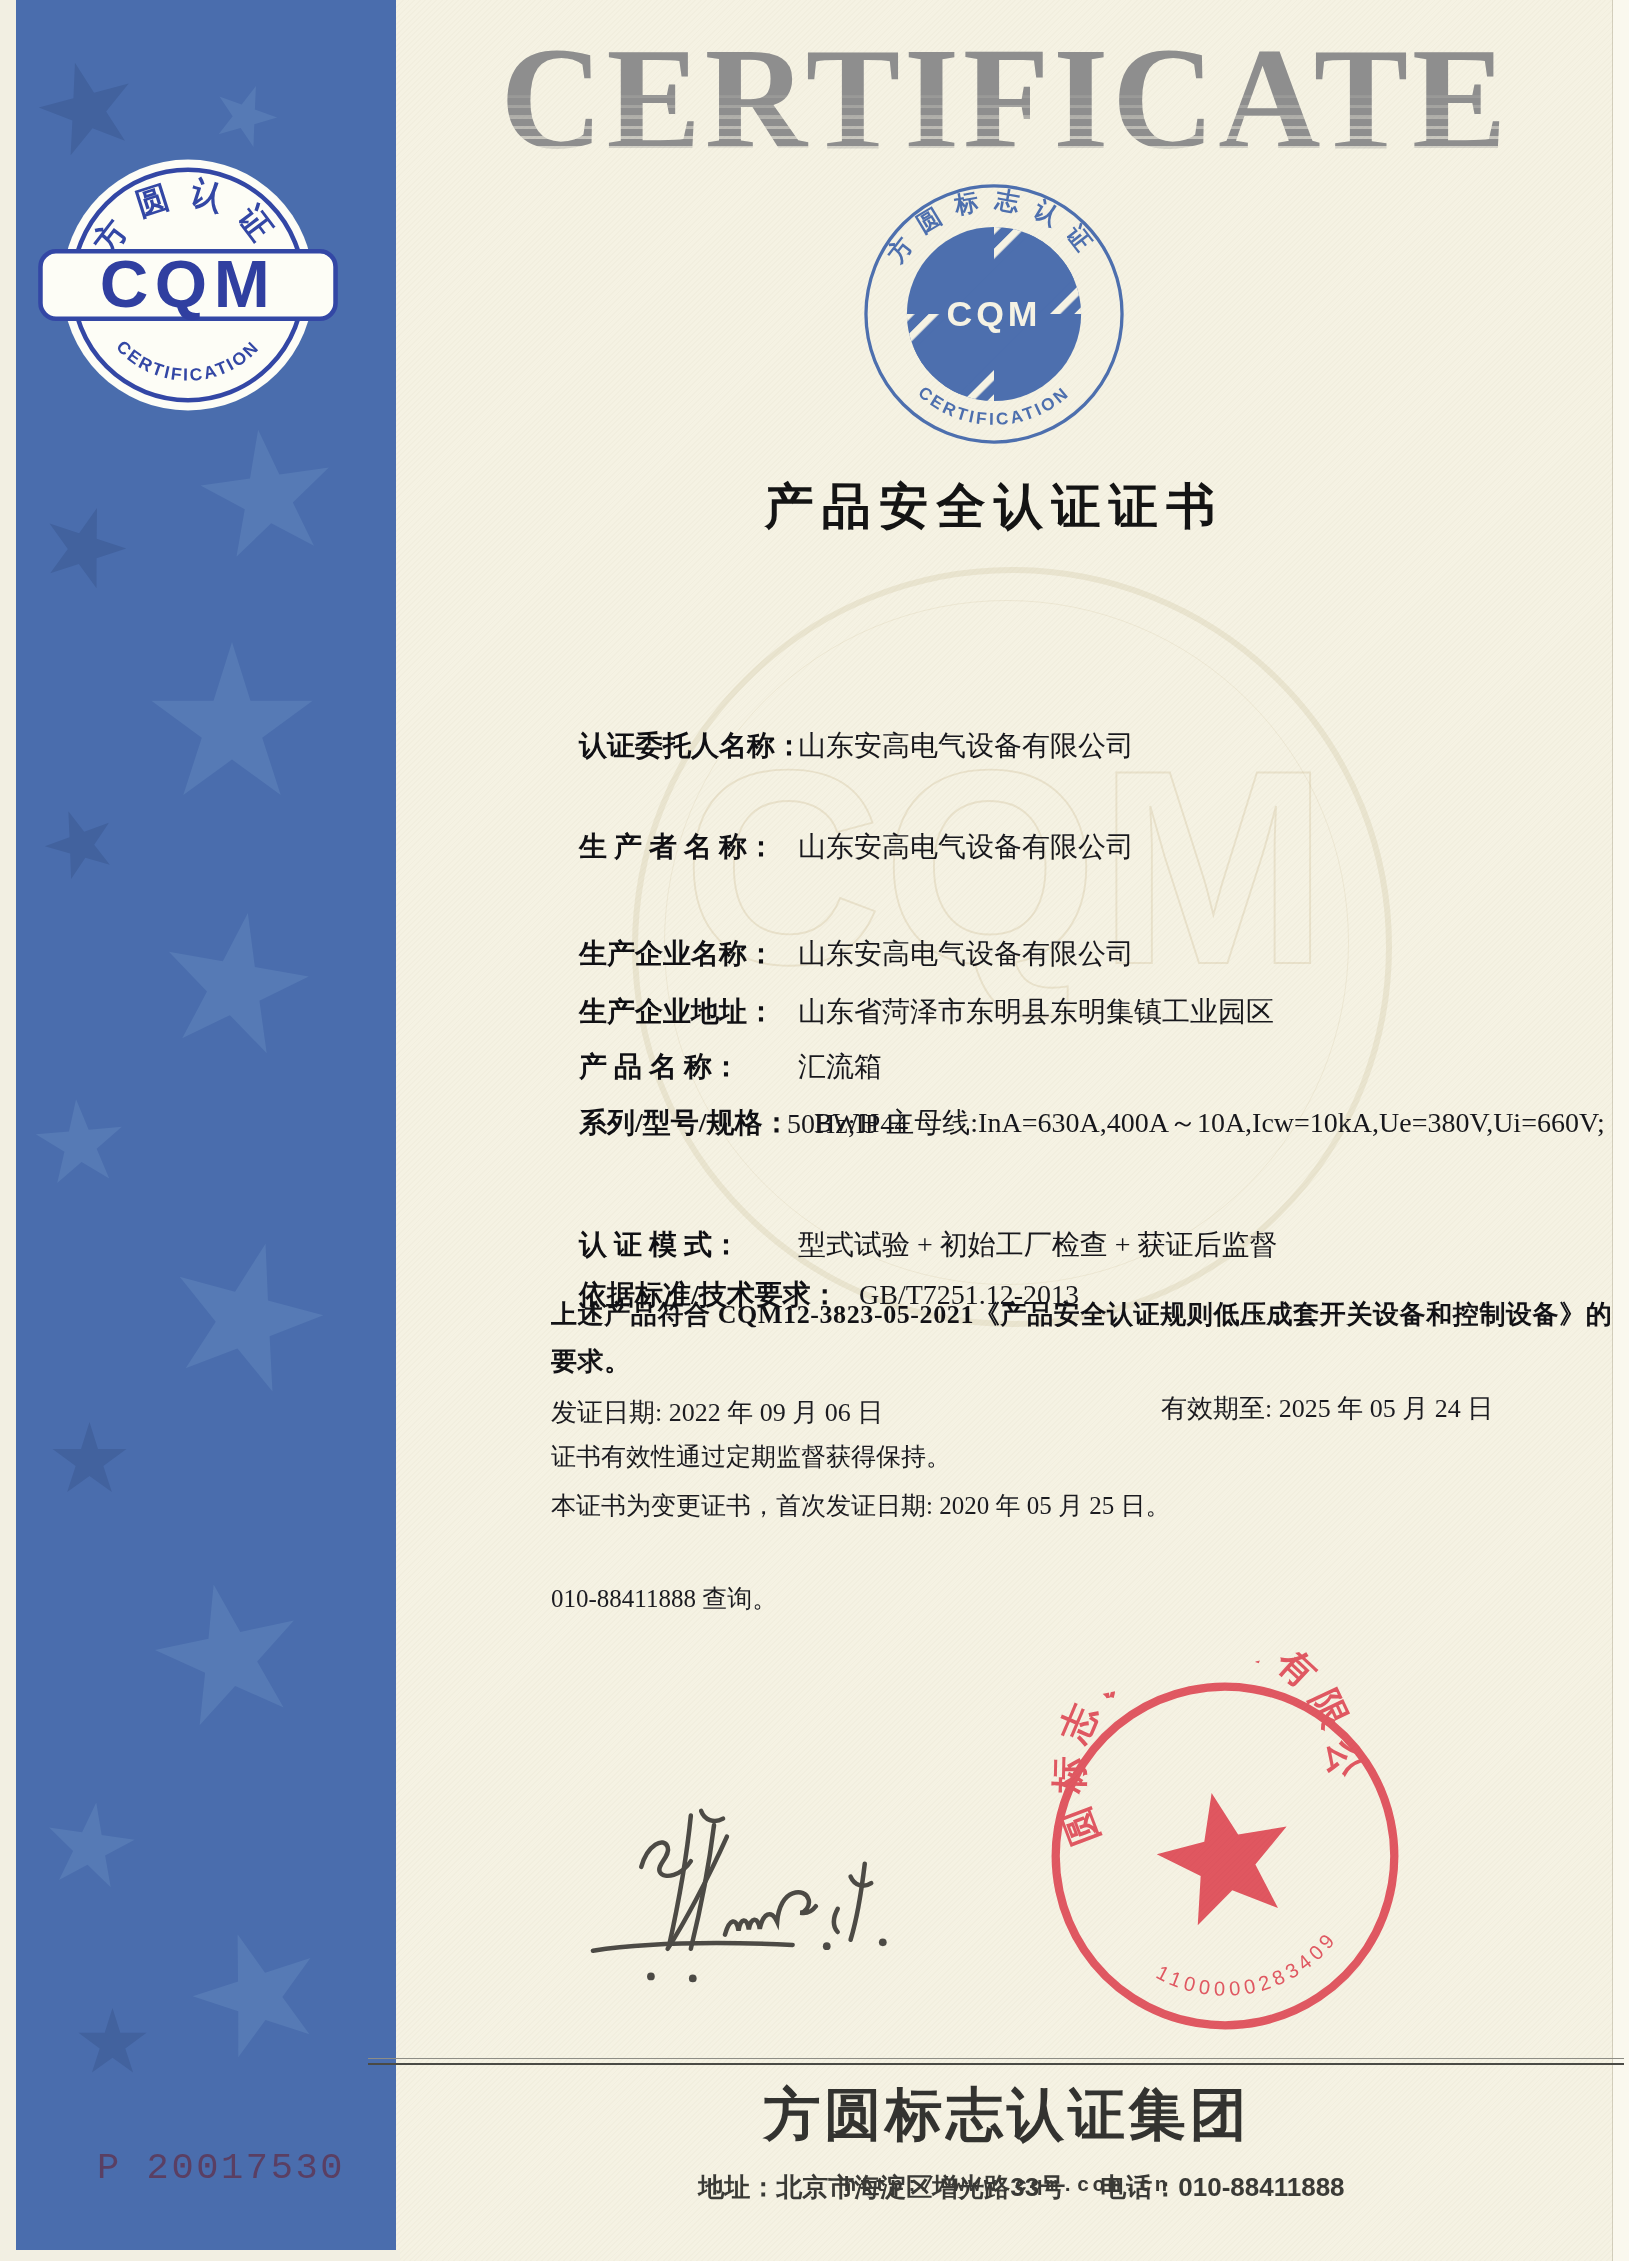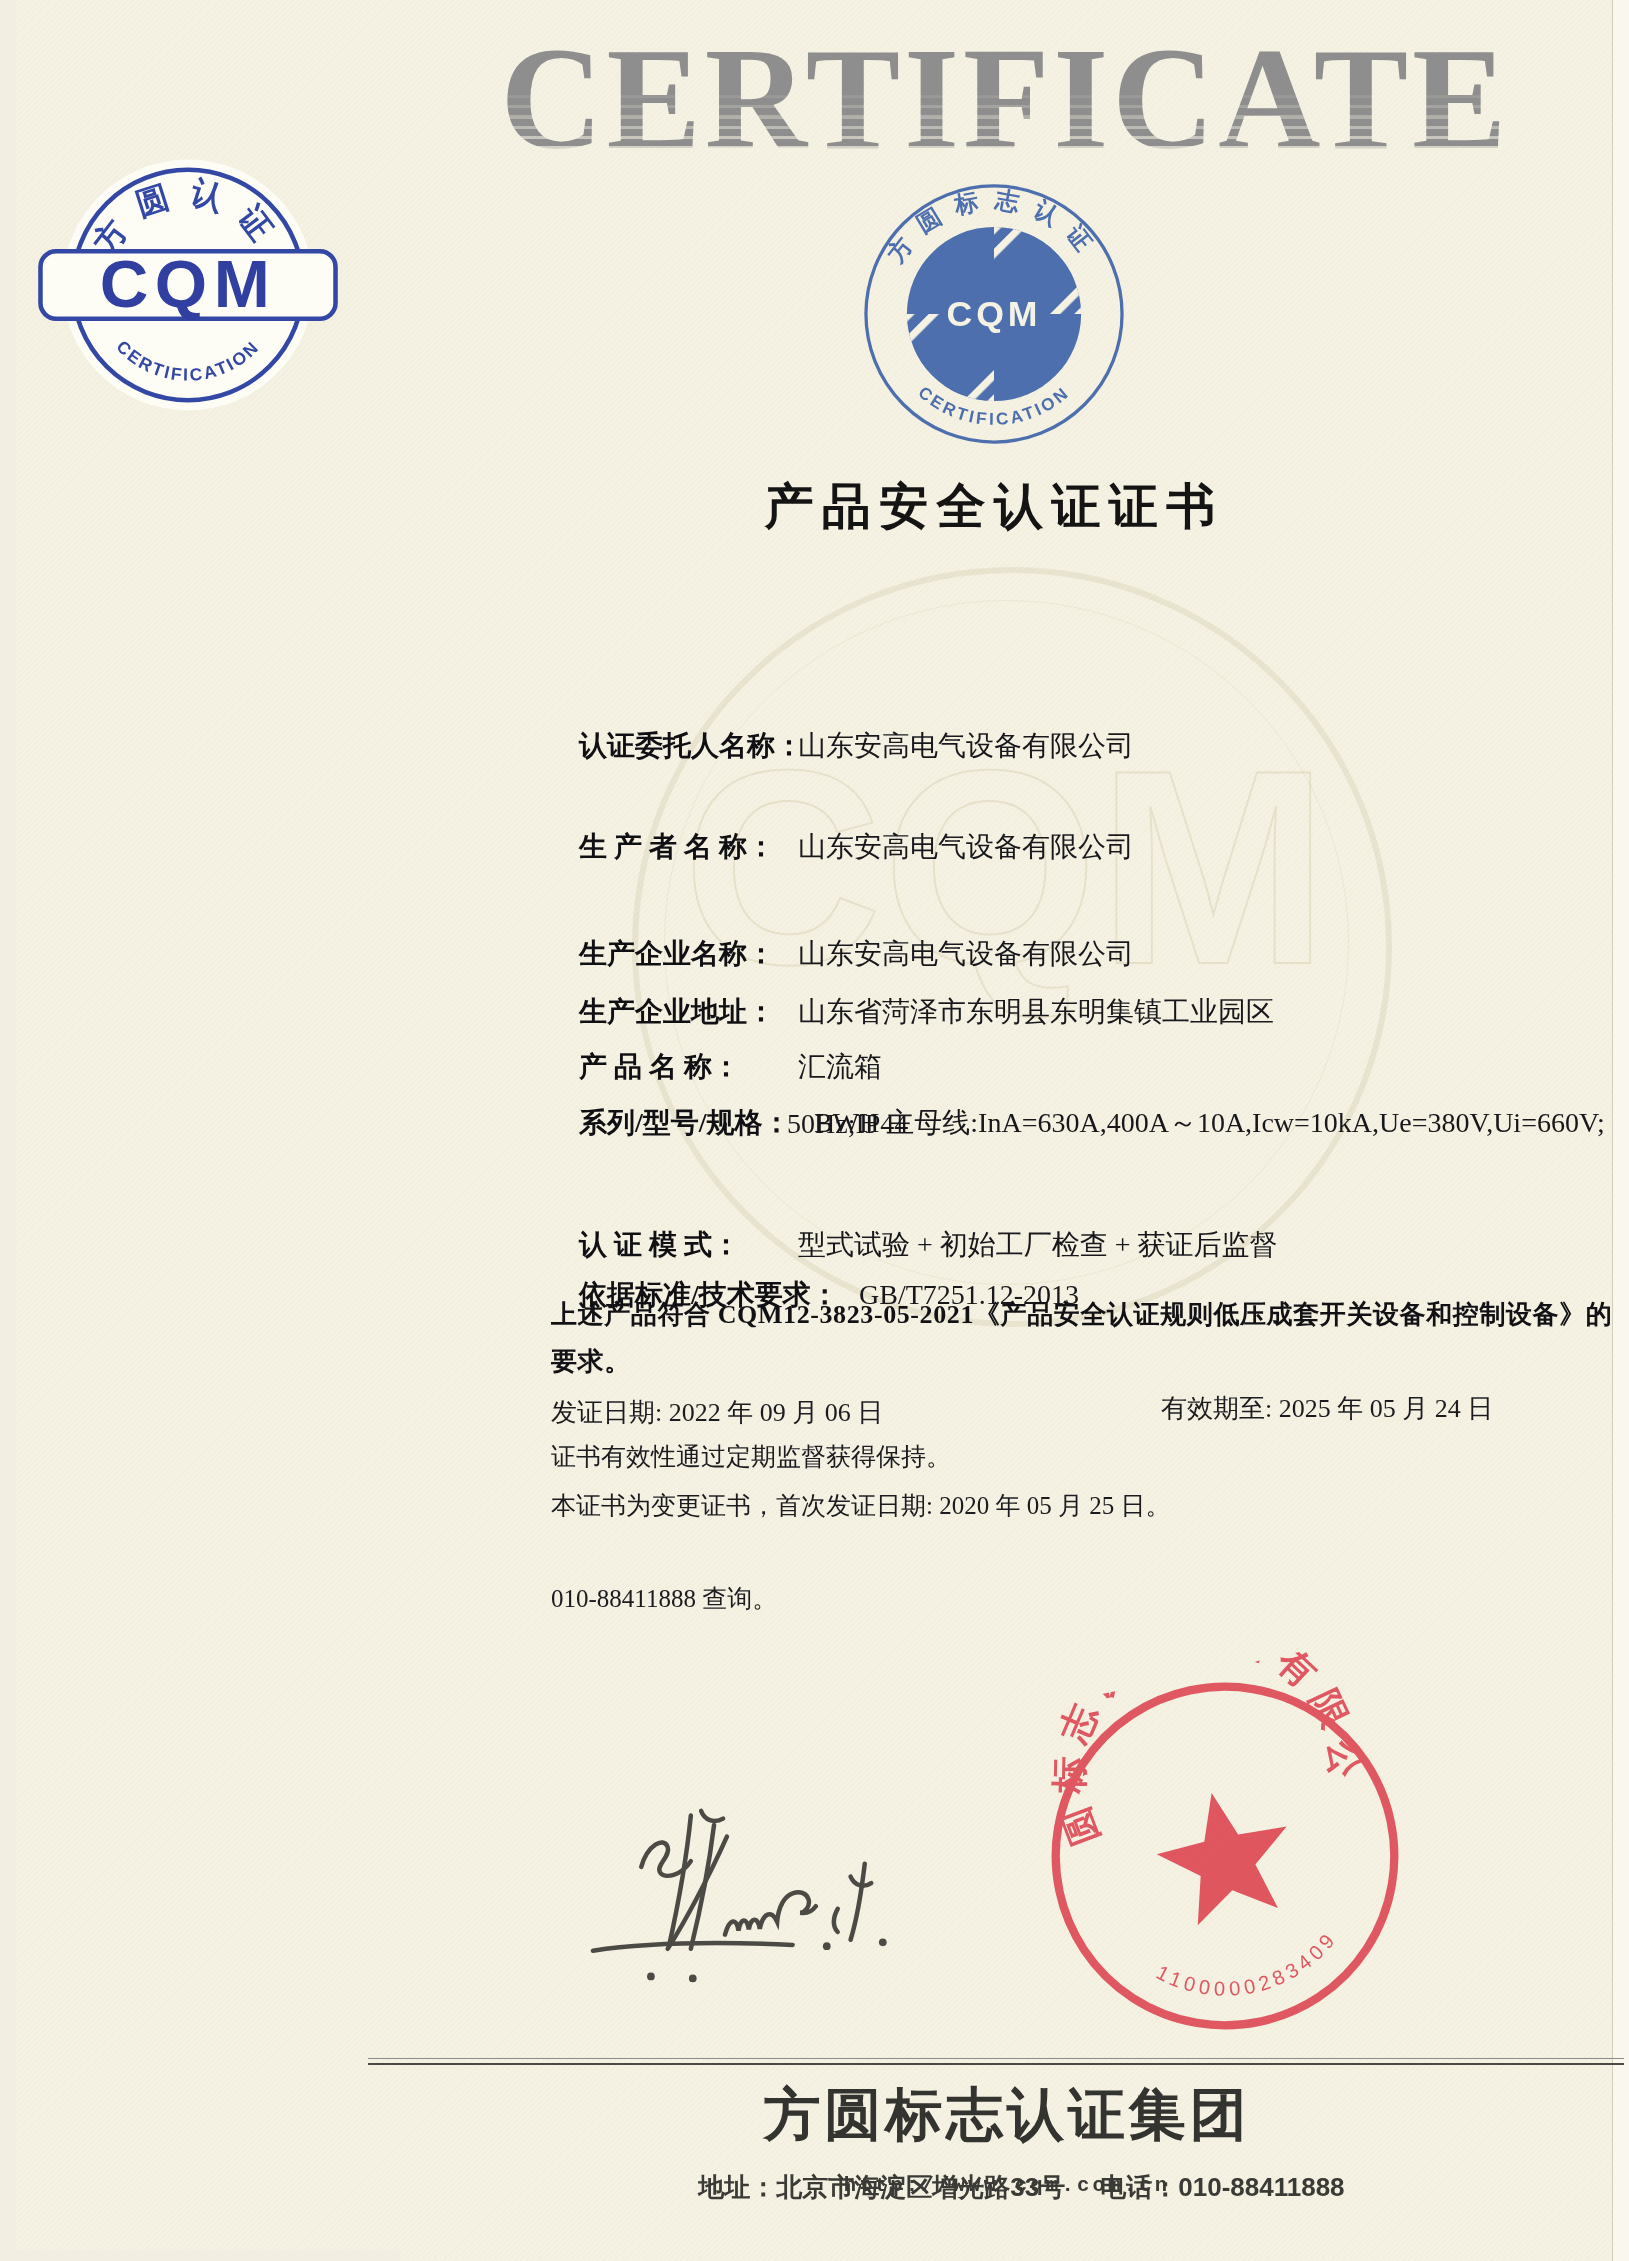--- a/index.html
+++ b/index.html
@@ -93,20 +93,37 @@
 </style>
 </head>
 <body>
 
 <div id="page">
 
   <div class="edge-strip"></div>
   <div class="right-paper"></div>
   <div class="right-edge"></div>
 
+  <div class="sidebar">
+    <div class="star dark" style="left:22.6px;top:61px;width:97px;height:97px;transform:rotate(-15deg);"></div>
+    <div class="star light" style="left:197px;top:84px;width:64px;height:64px;transform:rotate(20deg);"></div>
+    <div class="star light" style="left:184px;top:429px;width:135px;height:135px;transform:rotate(-8deg);"></div>
+    <div class="star dark" style="left:26px;top:506px;width:84px;height:84px;transform:rotate(18deg);"></div>
+    <div class="star light" style="left:132px;top:642px;width:168px;height:168px;"></div>
+    <div class="star dark" style="left:29px;top:809px;width:71px;height:71px;transform:rotate(-20deg);"></div>
+    <div class="star light" style="left:145px;top:912px;width:148px;height:148px;transform:rotate(10deg);"></div>
+    <div class="star light" style="left:19.3px;top:1099px;width:90px;height:90px;transform:rotate(-5deg);"></div>
+    <div class="star light" style="left:152px;top:1241px;width:155px;height:155px;transform:rotate(15deg);"></div>
+    <div class="star dark" style="left:35px;top:1422px;width:77px;height:77px;"></div>
+    <div class="star light" style="left:139px;top:1583px;width:148px;height:148px;transform:rotate(-12deg);"></div>
+    <div class="star light" style="left:29px;top:1802px;width:90px;height:90px;transform:rotate(8deg);"></div>
+    <div class="star light" style="left:177px;top:1931px;width:129px;height:129px;transform:rotate(-18deg);"></div>
+    <div class="star dark" style="left:61px;top:2008px;width:71px;height:71px;"></div>
+    <div class="sidebar-serial">P 20017530</div>
+  </div>
   <div class="bottom-paper"></div>
 
   <svg class="cqm-left-logo" viewBox="-18 -2 236 204">
     <circle cx="100" cy="100" r="97" fill="#fdfdf6"></circle>
     <circle cx="100" cy="100" r="89" fill="none" stroke="#3347a5" stroke-width="3.5"></circle>
     <path id="lgTop" d="M 46.3,69 A 62,62 0 0 1 153.7,69" fill="none"></path>
     <text font-family="Liberation Sans, DejaVu Sans, sans-serif" font-size="25" font-weight="700" fill="#3347a5" letter-spacing="13">
       <textPath href="#lgTop" startOffset="50%" text-anchor="middle">方圆认证</textPath>
     </text>
     <rect x="-14" y="74" width="228" height="52" rx="12" fill="#fdfdf6" stroke="#3347a5" stroke-width="3.5"></rect>

